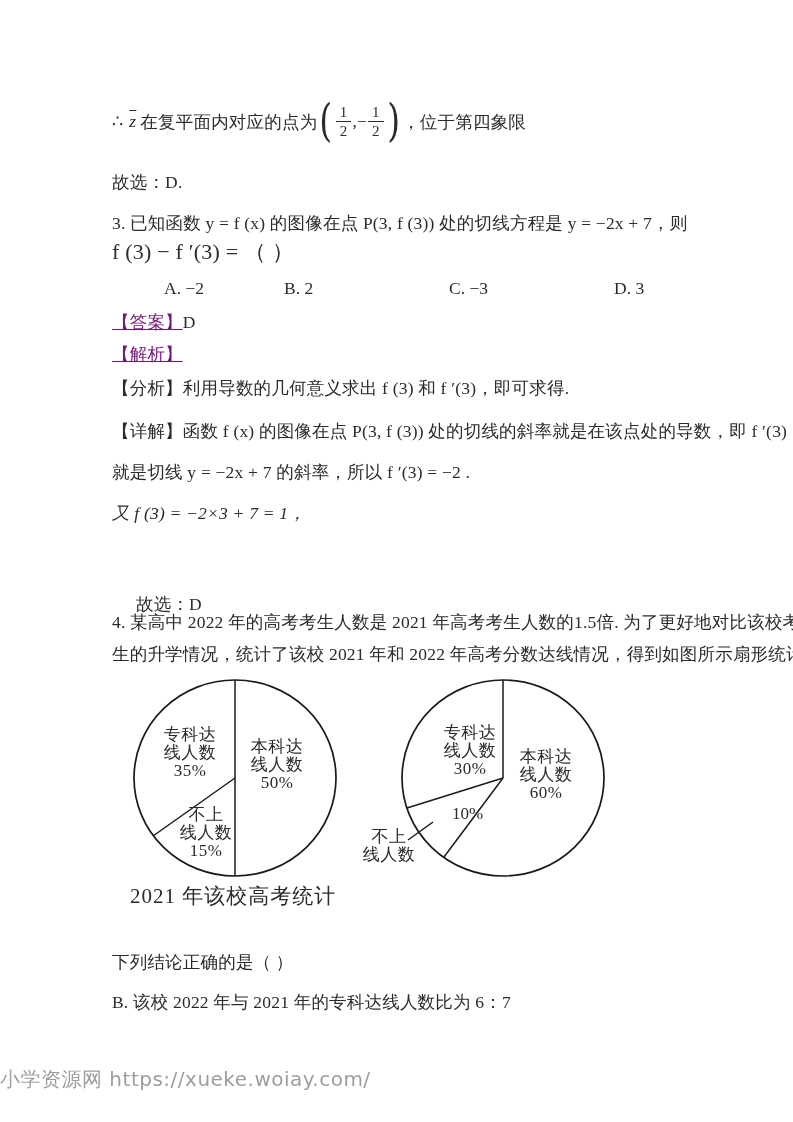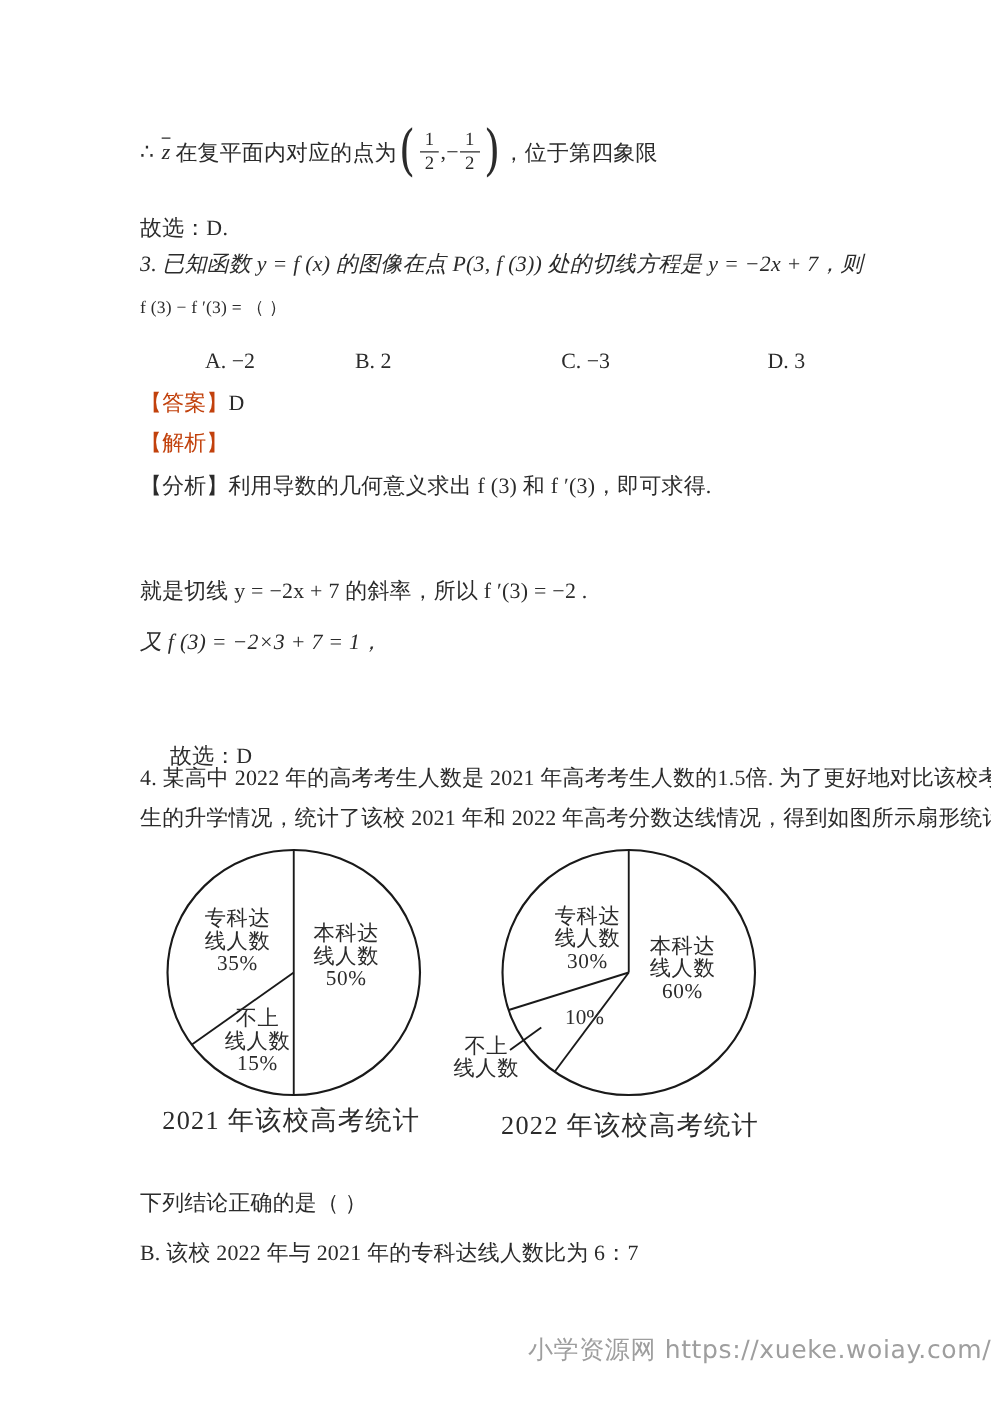--- a/index.html
+++ b/index.html
@@ -1,38 +1,38 @@
 <!DOCTYPE html>
 <html><head>
 <meta charset="utf-8">
 <style>
   html,body{margin:0;padding:0;background:#ffffff;}
   .page{
     position:relative;width:793px;height:1122px;background:#ffffff;overflow:hidden;
     font-family:"Liberation Serif","DejaVu Serif",serif;color:#2b2b2b;
   }
   .line{position:absolute;left:112px;font-size:17.5px;white-space:nowrap;letter-spacing:.2px;}
-  .blue{color:#c2410c;}
+  .blue{color:#701a75;text-decoration:underline;}
   
   .mathline{display:flex;align-items:center;}
   .frac{display:inline-flex;flex-direction:column;align-items:center;font-size:15px;line-height:1.2;margin:0 1px;}
   .frac .num{display:block;border-bottom:1.2px solid #2b2b2b;padding:0 4px;}
   .frac .den{display:block;}
   .bigp{font-size:44px;font-weight:300;line-height:0;display:inline-block;transform:scaleX(.75);font-family:"DejaVu Serif",serif;position:relative;top:-1px;}
   .zbar{font-style:italic;text-decoration:overline;margin:0 4px 0 6px;}
   
   .opt{position:absolute;font-size:17.5px;white-space:nowrap;}
   
   .figure{position:absolute;left:100px;top:660px;width:620px;height:262px;}
   .figure svg{position:absolute;left:0;top:0;}
   .pielabel{position:absolute;text-align:center;font-size:17px;line-height:1.05;white-space:pre-line;letter-spacing:.5px;}
   .pct-small{position:absolute;font-size:17px;}
   .caption{position:absolute;text-align:center;font-size:21px;letter-spacing:1px;}
   
-  .footer{position:absolute;top:1066px;left:0;width:100%;text-align:right;
+  .footer{position:absolute;top:1066px;left:0;width:100%;text-align:left;
     font-family:"DejaVu Sans","Liberation Sans",sans-serif;font-size:20px;color:#9e9e9e;letter-spacing:.5px;}
 </style>
 </head>
 <body>
 
 <div class="page">
 
   <div class="line mathline" style="top:103px;">
     <span>∴</span>
     <span class="zbar">z</span>
@@ -46,36 +46,37 @@
     <span class="frac">
       <span class="num">1</span>
       <span class="den">2</span>
     </span>
     <span class="bigp">)</span>
     <span>，位于第四象限</span>
   </div>
 
   <div class="line" style="top:170px;">故选：D.</div>
 
-  <div class="line" style="top:199px;font-style:italic;">3. 已知函数 y = f (x) 的图像在点 P(3, f (3)) 处的切线方程是 y = −2x + 7，则</div>
-  <div class="line" style="top:237px;font-size:14px;">f (3) − f ′(3) = （      ）</div>
+  <div class="line" style="top:211px;">3. 已知函数 y = f (x) 的图像在点 P(3, f (3)) 处的切线方程是 y = −2x + 7，则</div>
+  <div class="line" style="top:237px;font-size:22px;">f (3) − f ′(3) = （      ）</div>
 
   <div>
     <span class="opt" style="left:120px;top:278px;margin-left:44px;">A. −2</span>
     <span class="opt" style="left:284px;top:278px;">B. 2</span>
     <span class="opt" style="left:449px;top:278px;">C. −3</span>
     <span class="opt" style="left:614px;top:278px;">D. 3</span>
   </div>
 
   <div class="line" style="top:310px;">
     <span class="blue">【答案】</span><span>D</span>
   </div>
   <div class="line blue" style="top:342px;">【解析】</div>
 
   <div class="line" style="top:376px;">【分析】利用导数的几何意义求出 f (3) 和 f ′(3)，即可求得.</div>
+  <div class="line" style="top:419px;">【详解】函数 f (x) 的图像在点 P(3, f (3)) 处的切线的斜率就是在该点处的导数，即 f ′(3)</div>
   <div class="line" style="top:460px;">就是切线 y = −2x + 7 的斜率，所以 f ′(3) = −2 .</div>
   <div class="line" style="top:501px;font-style:italic;">又 f (3) = −2×3 + 7 = 1，</div>
   <div class="line" style="top:592px;margin-left:24px;">故选：D</div>
 
   <div class="line" style="top:610px;">4. 某高中 2022 年的高考考生人数是 2021 年高考考生人数的1.5倍. 为了更好地对比该校考</div>
   <div class="line" style="top:642px;">生的升学情况，统计了该校 2021 年和 2022 年高考分数达线情况，得到如图所示扇形统计图：</div>
 
   <div class="figure">
     <svg width="620" height="262" viewBox="0 0 620 262">
 
@@ -103,21 +104,20 @@
 
     <div class="pielabel" style="left:328px;top:64px;width:84px;">专科达
 线人数
 30%</div>
     <div class="pielabel" style="left:404px;top:88px;width:84px;">本科达
 线人数
 60%</div>
     <span class="pct-small" style="left:352px;top:144px;">10%</span>
     <div class="pielabel" style="left:256px;top:168px;width:66px;">不上
 线人数</div>
-    <div class="caption" style="left:284px;top:226px;width:240px;">2022 年该校高考统计</div>
   </div>
 
   <div class="line" style="top:926px;margin-top:24px;">下列结论正确的是（      ）</div>
   <div class="line" style="top:990px;">B. 该校 2022 年与 2021 年的专科达线人数比为 6：7</div>
 
   <div class="footer">小学资源网 https://xueke.woiay.com/</div>
 
 </div>
 
 </body></html>

